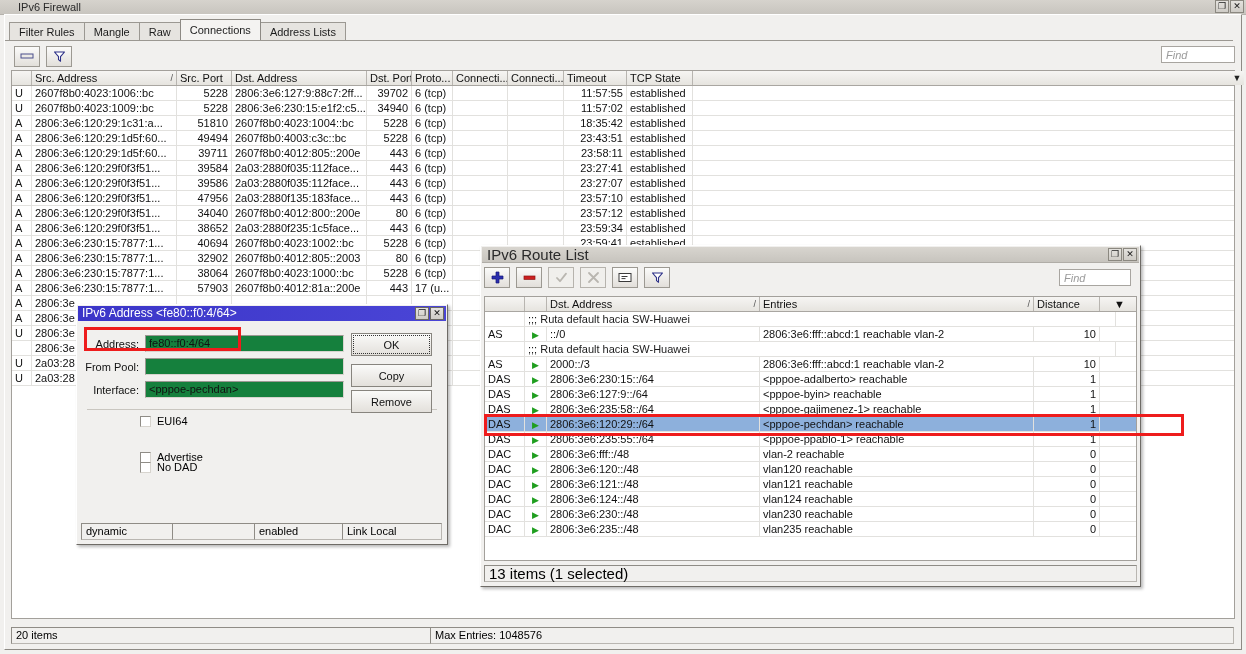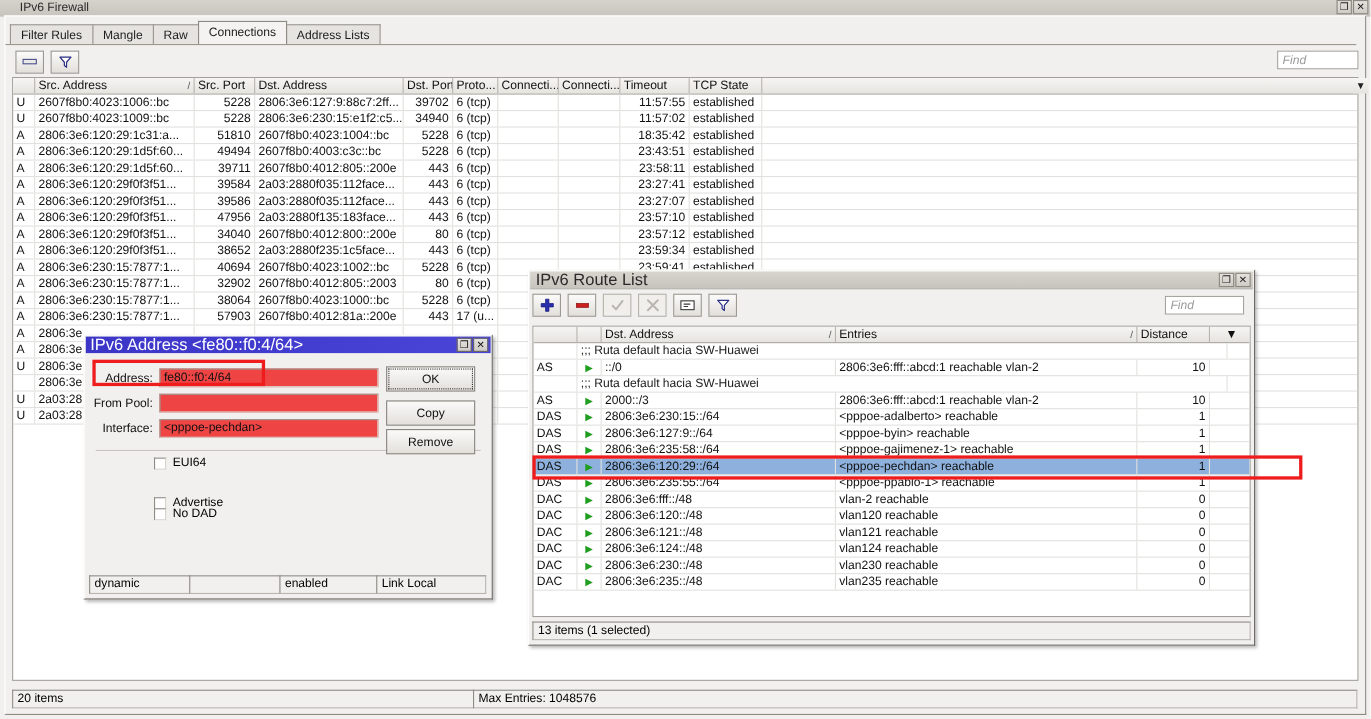--- a/index.html
+++ b/index.html
@@ -265,21 +265,21 @@
   .rtr { display:flex; height:15px; border-bottom:1px solid #e2e1de; box-sizing:border-box; }
   .rtr.selected { background: #8db0dc; }
   .rtr.comment .td { color: #1b1b1b; }
   .arrow-glyph { color: #1f9e1f; font-size: 9px; line-height: 14px; }
   #route-status {
     position: absolute; left: 3px; top: 319px;
     width: 653px; height: 17px;
     border: 1px solid #b9b6b1;
     border-top-color:#8f8c86; border-left-color:#8f8c86;
     background: #f1f0ee;
-    font-size: 11px; line-height: 15px;
+    font-size: 15px; line-height: 15px;
     padding: 0 4px;
     box-sizing: border-box;
   }
 
   
   #route-highlight {
     position: absolute;
     left: 484px; top: 414px;
     width: 700px; height: 22px;
     border: 3px solid #ee1c1c;
@@ -301,35 +301,35 @@
     box-sizing: border-box;
     z-index: 30;
   }
   #addr-titlebar {
     position: absolute; left: 1px; top: 1px;
     width: 368px; height: 15px;
     background: linear-gradient(to right,#3b35c8,#4a45d6);
   }
   #addr-titlebar .title {
     position: absolute; left: 4px; top: 0;
-    font-size: 15px; line-height: 15px; color: #fff;
+    font-size: 12px; line-height: 15px; color: #fff;
   }
   .win-btns-addr { position: absolute; right: 2px; top: 1px; display: flex; gap: 1px; }
   .wbtn-b {
     width: 14px; height: 13px;
     background: linear-gradient(to bottom,#e4e2de,#cfccc6);
     border: 1px solid #6a6761;
     display:flex; align-items:center; justify-content:center;
     font-size: 9px; line-height:1; color:#111; box-sizing:border-box;
   }
 
   .field-row { position: absolute; display: flex; align-items: center; }
   .f-label { font-size: 11px; text-align: right; color: #111; }
   .f-input {
-    background: #ef4444;
+    background: #15803d;
     border: 1px solid #9b9892;
     border-right-color:#d7d4ce; border-bottom-color:#d7d4ce;
     box-sizing: border-box;
     font-size: 11px; line-height: 15px;
     padding: 0 3px;
     height: 17px;
     color: #111;
   }
   .dlg-btn {
     position: absolute;

